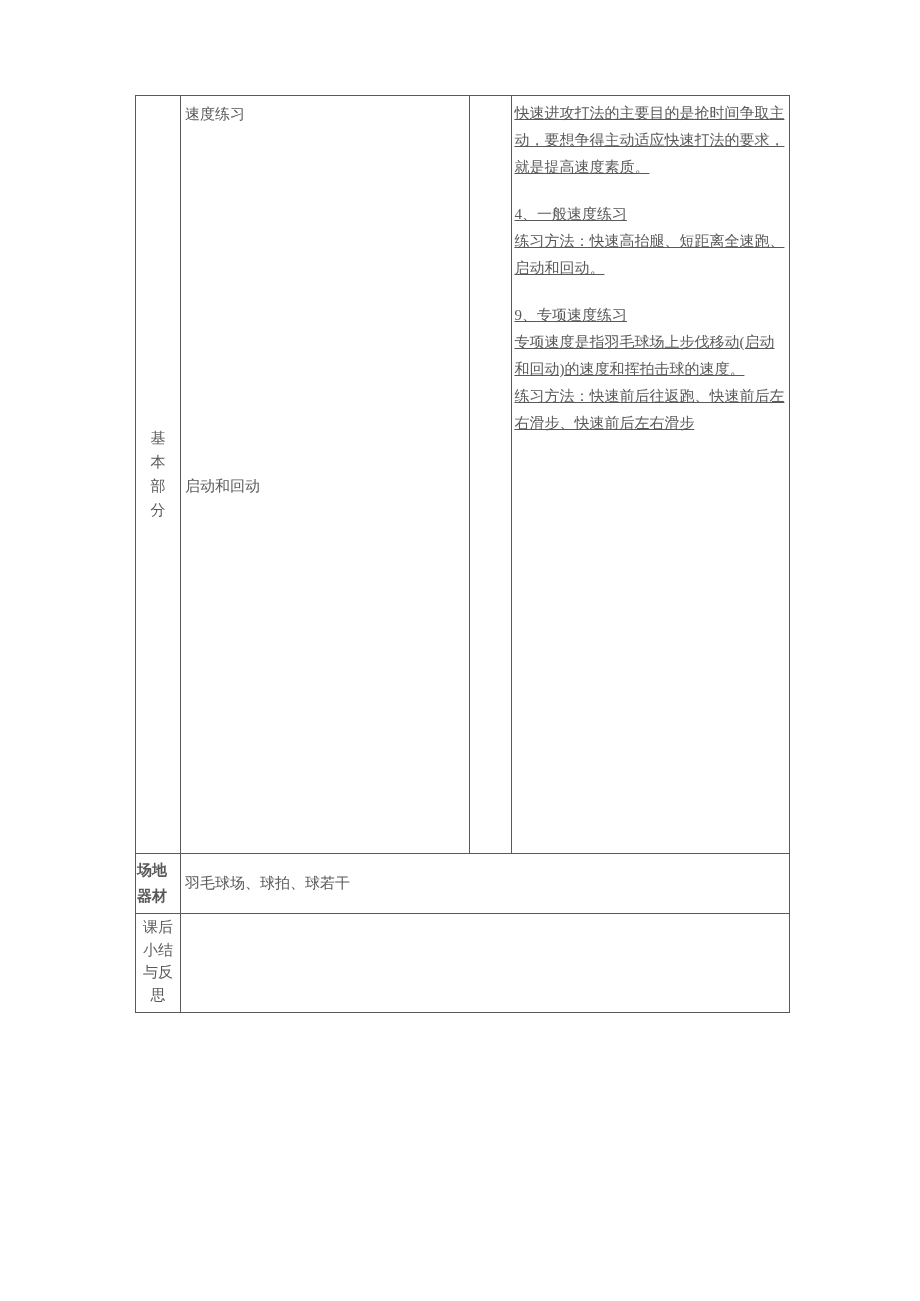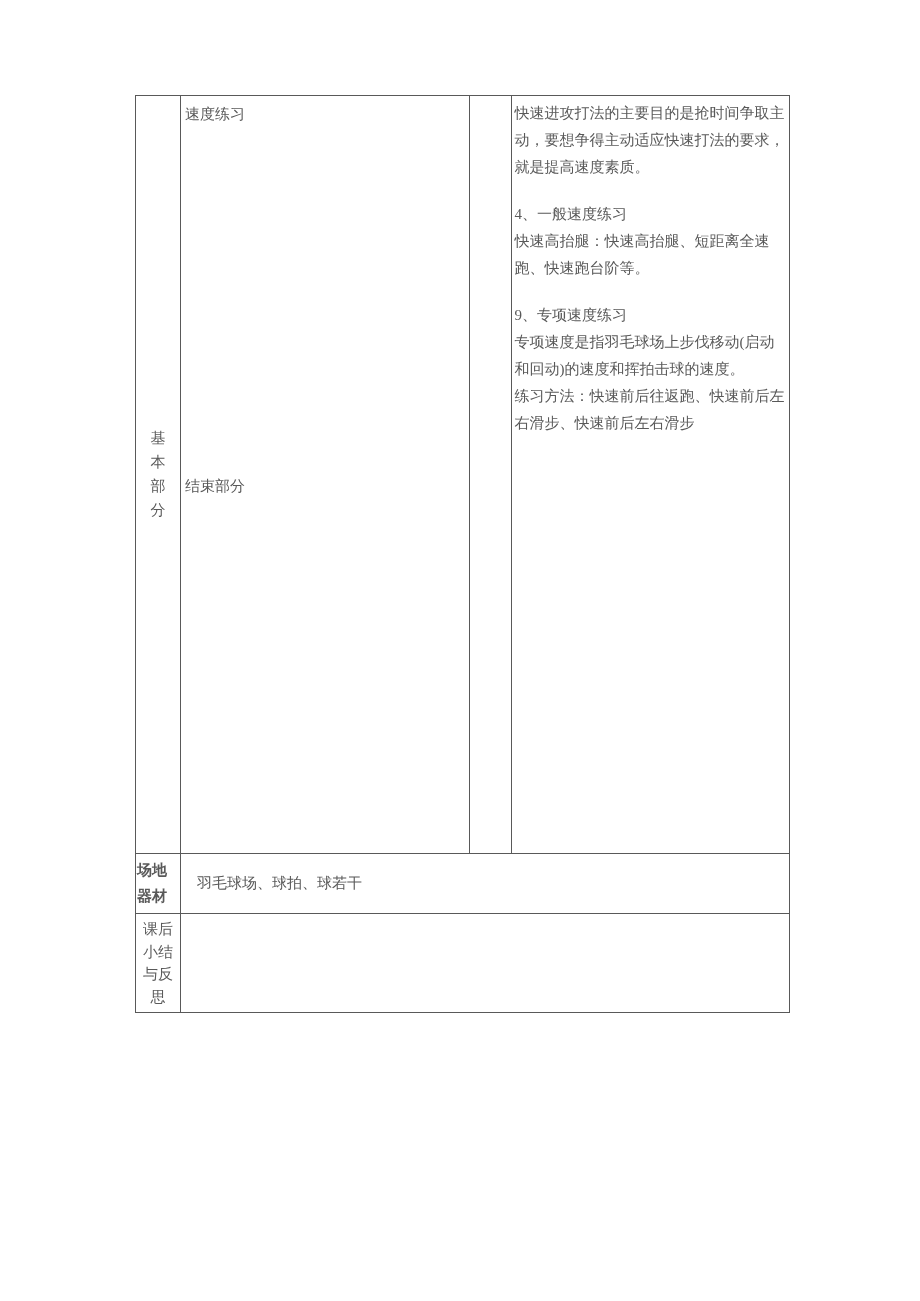--- a/index.html
+++ b/index.html
@@ -47,35 +47,37 @@
     }
     .col-time {
       width: 42px;
       text-align: center;
       vertical-align: middle;
     }
     .col-detail {
       width: 278px;
       padding-left: 2px;
       padding-right: 2px;
+      text-decoration: underline;
     }
     .row-basic {
       height: 758px;
     }
     .row-end {
       height: 84px;
     }
     .row-equip {
       height: 57px;
     }
     .row-review {
       height: 94px;
+      font-family: Liberation Mono, monospace;
     }
     .merged-3 {
-      padding-left: 16px;
+      padding-left: 4px;
       vertical-align: middle;
     }
     .para-block {
       margin-bottom: 20px;
     }
     .mid-block {
       padding-top: 0;
     }
     .content-first {
       padding-top: 2px;
@@ -87,28 +89,28 @@
 <div class="table-wrapper">
   <table>
     <tbody>
         <tr class="row-basic">
       <td class="col-label">
         <span class="vertical-text">基本部分</span>
       </td>
       <td class="col-content">
         <div class="content-first">速度练习</div>
         <div style="height: 345px;"></div>
-        <div>结束部分</div>
+        <div>启动和回动</div>
       </td>
       <td class="col-time"></td>
       <td class="col-detail">
         <div class="para-block mid-block">快速进攻打法的主要目的是抢时间争取主动，要想争得主动适应快速打法的要求，就是提高速度素质。</div>
         <div class="para-block">
           <div>4、一般速度练习</div>
-          <div>快速高抬腿：快速高抬腿、短距离全速跑、快速跑台阶等。</div>
+          <div>练习方法：快速高抬腿、短距离全速跑、启动和回动。</div>
         </div>
         <div class="para-block">
           <div>9、专项速度练习</div>
           <div>专项速度是指羽毛球场上步伐移动(启动和回动)的速度和挥拍击球的速度。</div>
           <div>练习方法：快速前后往返跑、快速前后左右滑步、快速前后左右滑步</div>
         </div>
       </td>
     </tr>
     <tr class="row-equip">
       <td class="col-label" style="text-align: left; padding-left: 1px; vertical-align: middle; line-height: 1.7; font-weight: bold;">

